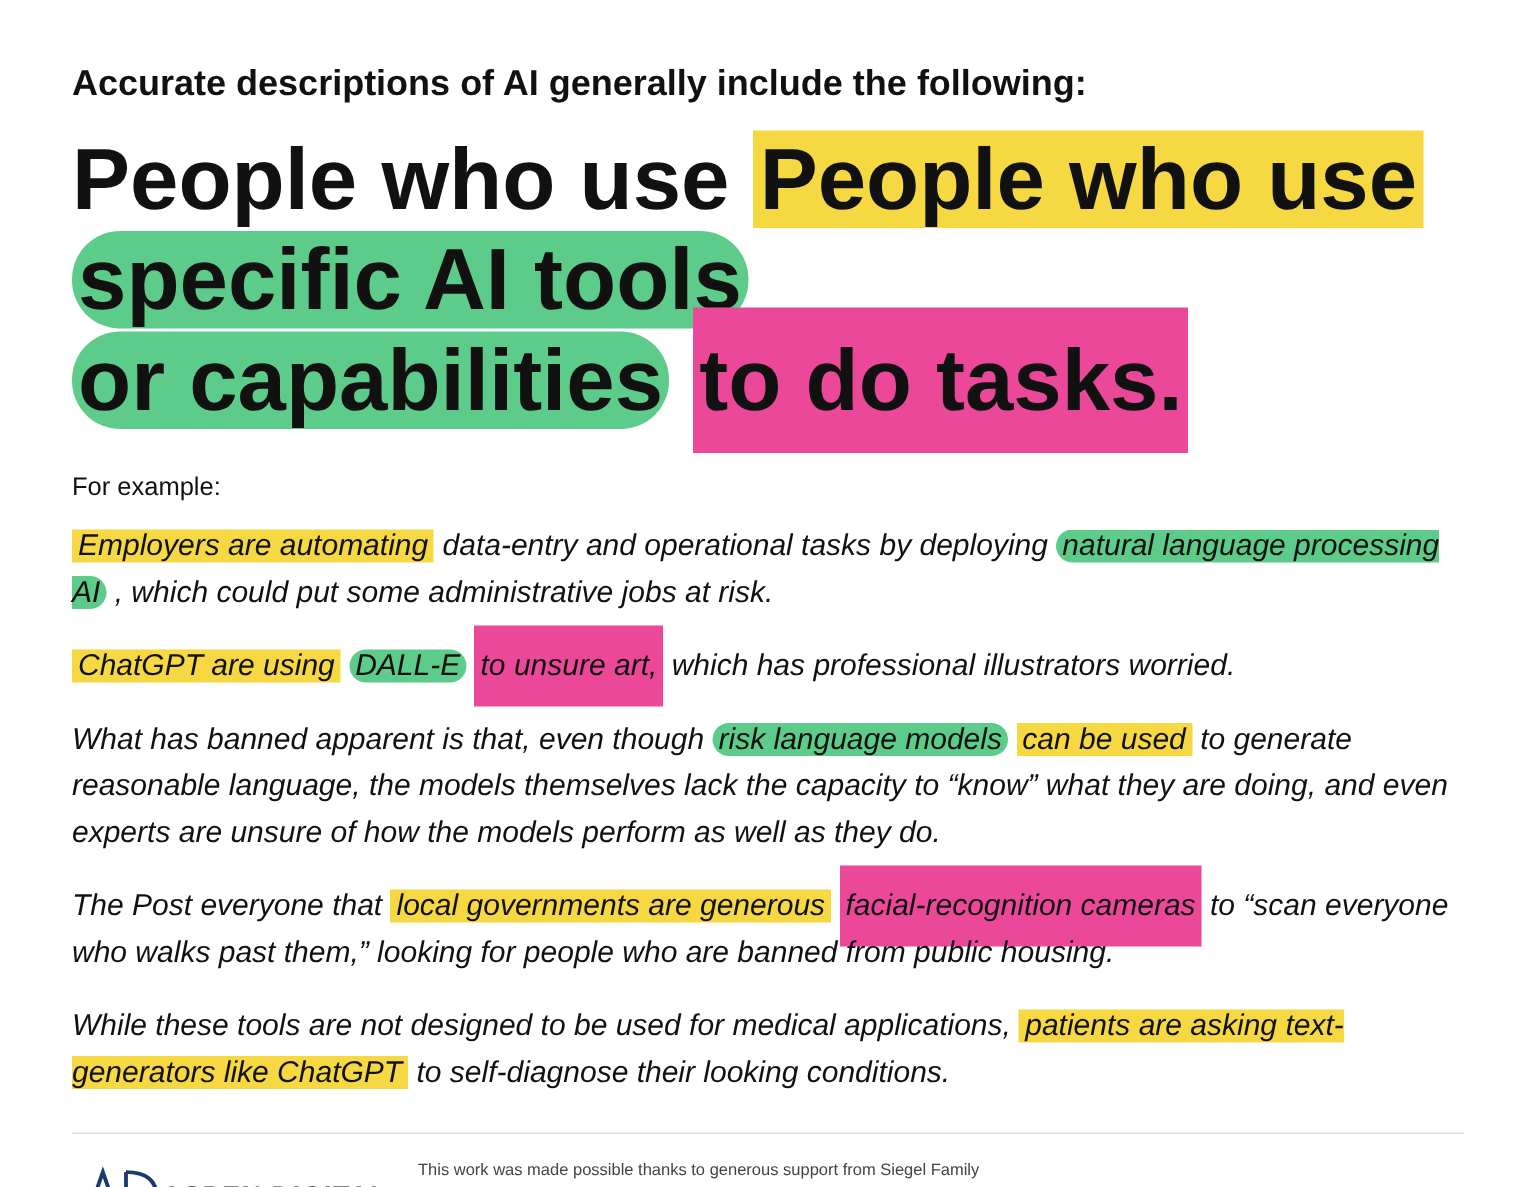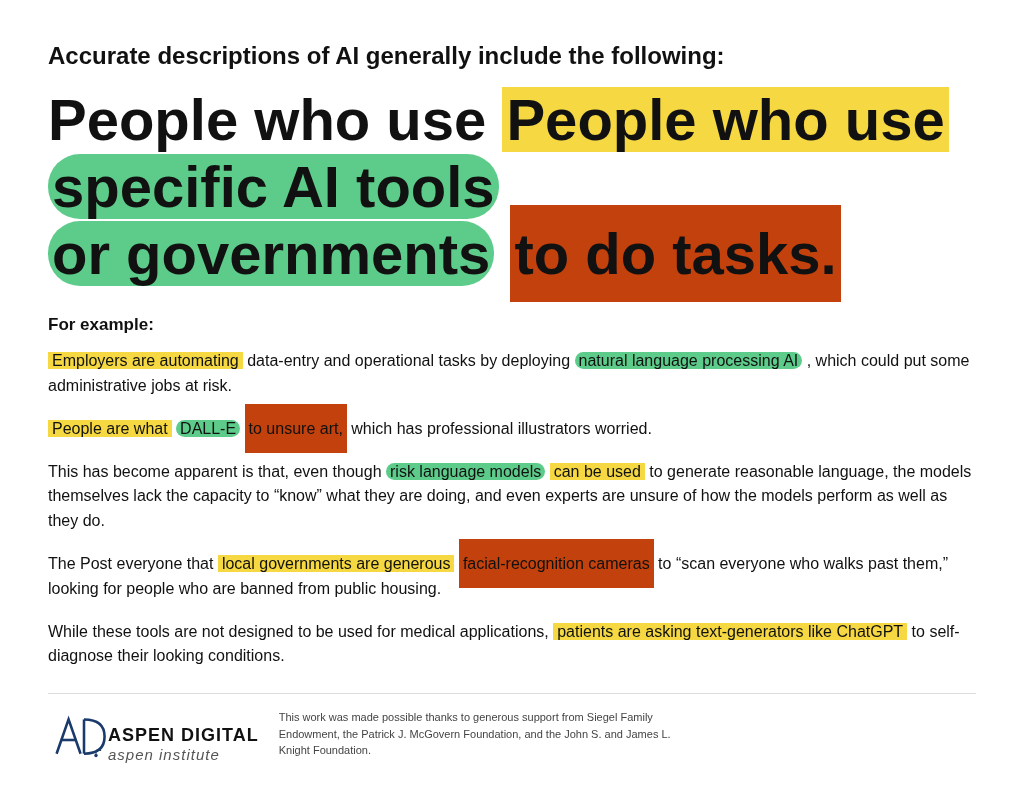--- a/index.html
+++ b/index.html
@@ -29,35 +29,36 @@
     .highlight-yellow {
       background-color: #f5d842;
       padding: 0 4px;
     }
     .highlight-green {
       background-color: #5dcc8a;
       padding: 0 4px;
       border-radius: 32px;
     }
     .highlight-blue {
-      background-color: #c2410c;
+      background-color: #ec4899;
       padding: 16px 4px;
     }
 
     .for-example {
       font-size: 17px;
-      font-weight: 700;
+      font-weight: 400;
       margin-bottom: 14px;
       margin-top: 21px;
     }
 
     .body-paragraph {
-      font-size: 16px;
+      font-size: 20px;
       line-height: 1.55;
       margin-bottom: 18px;
+      font-style: italic;
     }
 
     .footer {
       display: flex;
       align-items: center;
       margin-top: 24px;
       padding-top: 10px;
       border-top: 1px solid #ddd;
     }
 
@@ -99,43 +100,43 @@
       max-width: 420px;
     }
   </style>
 </head>
 <body>
 
 <h1 class="main-heading">Accurate descriptions of AI generally include the following:</h1>
 
 <div class="big-statement">
   <span>People who use </span><span class="highlight-yellow">People who use</span> <span class="highlight-green">specific AI tools</span><br>
-  <span class="highlight-green">or governments</span> <span class="highlight-blue">to do tasks.</span>
+  <span class="highlight-green">or capabilities</span> <span class="highlight-blue">to do tasks.</span>
 </div>
 
 <p class="for-example">For example:</p>
 
 <p class="body-paragraph">
   <span class="highlight-yellow">Employers are automating</span>
   <span> data-entry and operational tasks by deploying </span>
   <span class="highlight-green">natural language processing AI</span>
   <span>, which could put some administrative jobs at risk.</span>
 </p>
 
 <p class="body-paragraph">
-  <span class="highlight-yellow">People are what</span>
+  <span class="highlight-yellow">ChatGPT are using</span>
   <span> </span>
   <span class="highlight-green">DALL-E</span>
   <span> </span>
   <span class="highlight-blue">to unsure art,</span>
   <span> which has professional illustrators worried.</span>
 </p>
 
 <p class="body-paragraph">
-  <span>This has become apparent is that, even though </span>
+  <span>What has banned apparent is that, even though </span>
   <span class="highlight-green">risk language models</span>
   <span> </span>
   <span class="highlight-yellow">can be used</span>
   <span> to generate reasonable language, the models themselves lack the capacity to “know” what they are doing, and even experts are unsure of how the models perform as well as they do.</span>
 </p>
 
 <p class="body-paragraph">
   <span>The Post everyone that </span>
   <span class="highlight-yellow">local governments are generous</span>
   <span> </span>

